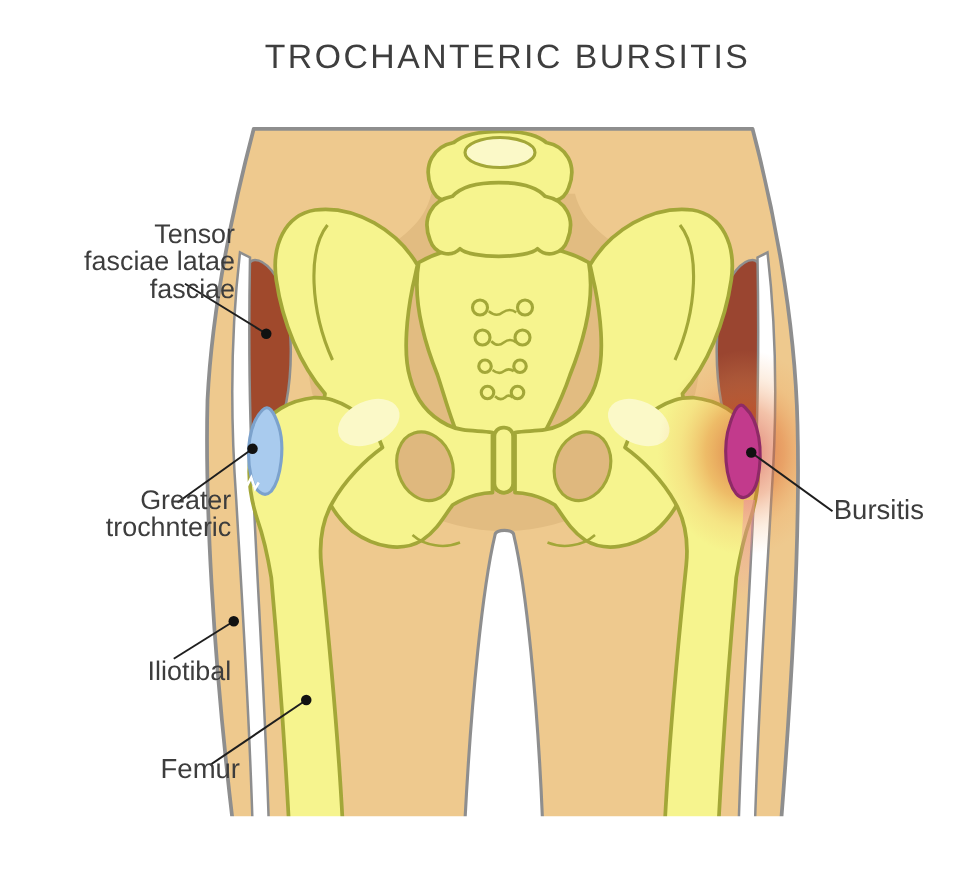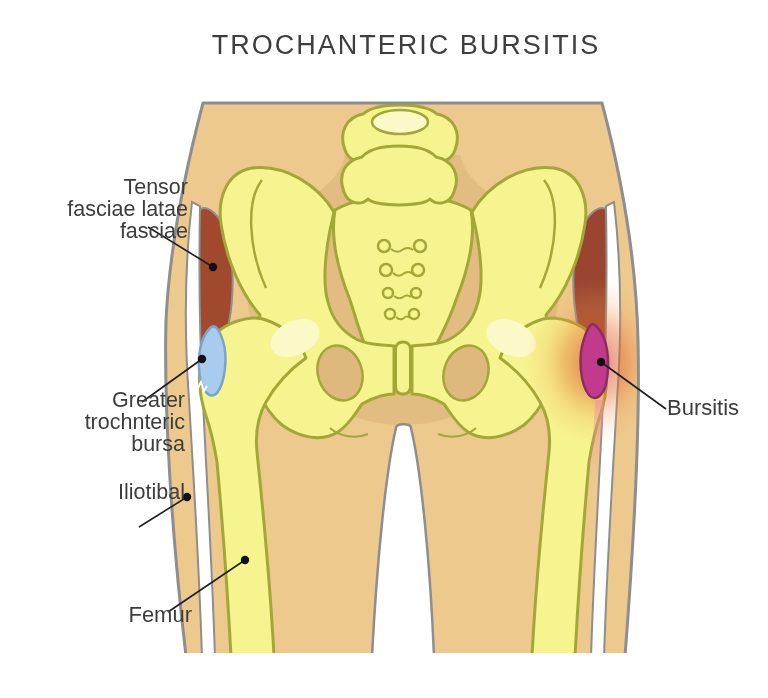--- a/index.html
+++ b/index.html
@@ -20,21 +20,21 @@
   }
   .lbl{
     position:absolute;
     color:#3d3d3d;
     font-size:21.5px;line-height:22px;
     text-align:right;
   }
   .lbl span{display:block;}
   .lbl-tensor{left:8px;top:176px;width:180px;}
   .lbl-gtbursa{left:5px;top:389px;width:180px;}
-  .lbl-itband{left:25px;top:481px;width:160px;}
+  .lbl-itband{left:25px;top:526px;width:160px;}
   .lbl-femur{left:92px;top:604px;width:100px;font-size:22px;}
   .lbl-bursitis{left:667px;top:397px;width:100px;text-align:left;font-size:22px;}
 </style>
 </head>
 <body>
 
 <div class="stage">
 
   <svg width="768" height="698" viewBox="0 0 768 698">
     <defs>
@@ -144,21 +144,20 @@
 
   <div class="lbl lbl-tensor">
     <span>Tensor</span>
     <span>fasciae latae</span>
     <span>fasciae</span>
   </div>
 
   <div class="lbl lbl-gtbursa">
     <span>Greater</span>
     <span>trochnteric</span>
-    <span>bursa</span>
   </div>
 
   <div class="lbl lbl-itband">
     <span>Iliotibal</span>
   </div>
 
   <div class="lbl lbl-femur">
     <span>Femur</span>
   </div>
 

